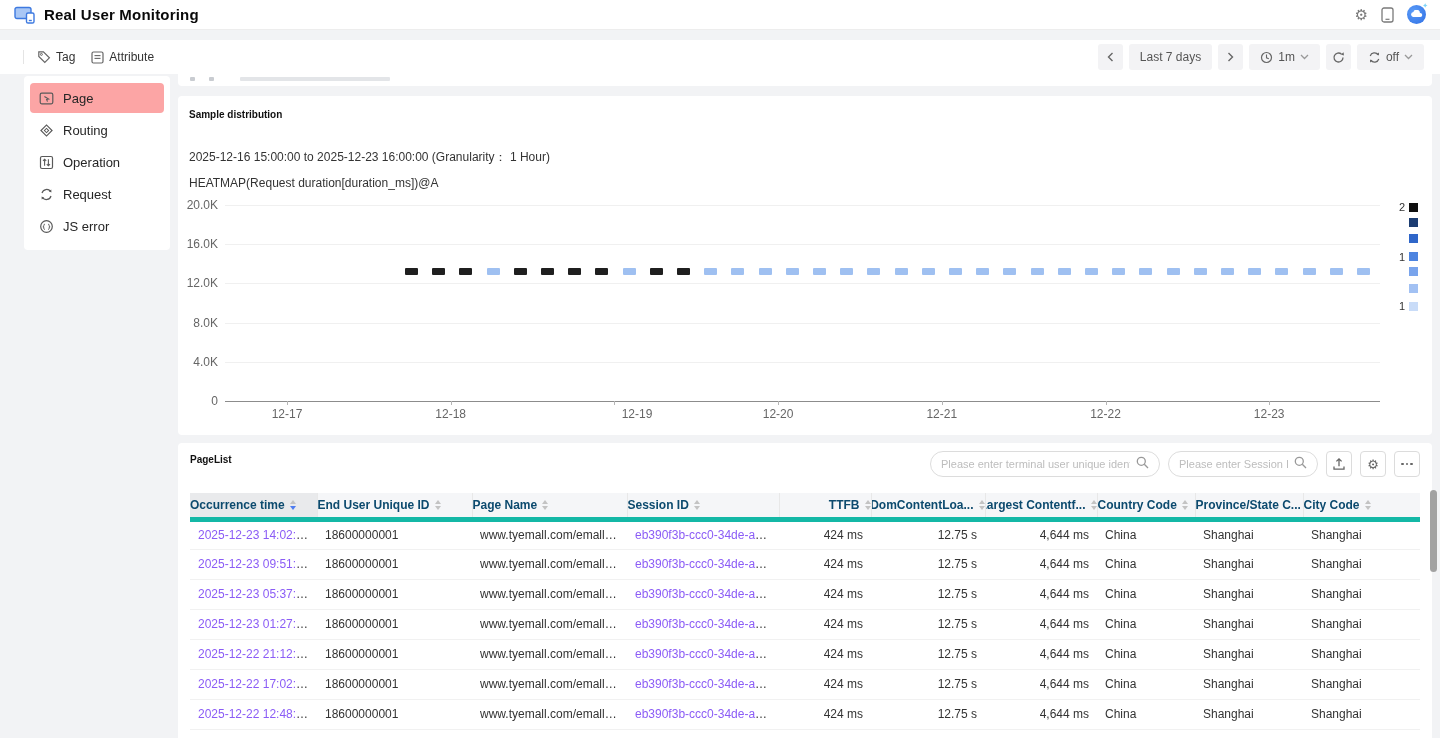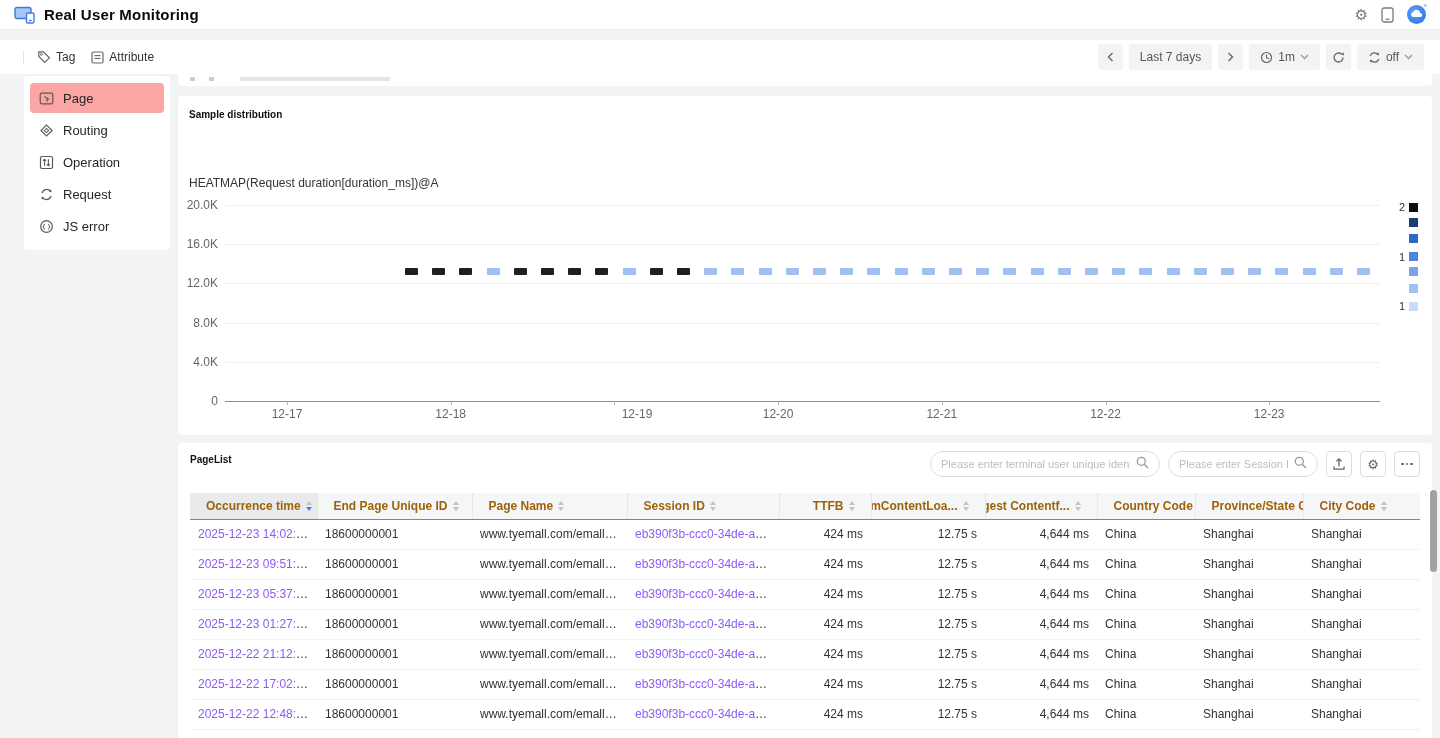--- a/index.html
+++ b/index.html
@@ -92,22 +92,22 @@
   .search.user { width:230px; } .search.session { width:150px; }
   .icon-btn {
     width:26px; height:26px; border:1px solid #dcdcdc; border-radius:4px; background:#fff;
     display:flex; align-items:center; justify-content:center; color:#666; cursor:pointer; font-size:13px;
   }
   .dots { display:flex; gap:2px; } .dots i { width:2.5px; height:2.5px; border-radius:50%; background:#666; }
   
   .tbl-wrap { position:absolute; top:50px; left:12px; right:12px; }
   table { border-collapse:collapse; table-layout:fixed; width:100%; }
   th {
-    background:#f5f6f8; font-size:12px; font-weight:bold; color:#a16207; height:26px;
-    padding:0 16px; border-right:1px solid #e8e8e8; border-bottom:1px solid #14b8a6;
+    background:#f5f6f8; font-size:12px; font-weight:bold; color:#0c4a6e; height:26px;
+    padding:0 0; border-right:1px solid #e8e8e8; border-bottom:5px solid #14b8a6;
     white-space:nowrap; overflow:hidden; cursor:pointer;
   }
   th:last-child { border-right:none; }
   th.sorted { background:#e9eaec; }
   .th-in { display:flex; align-items:center; gap:5px; }
   .th-in.right { justify-content:flex-end; }
   .sort { display:inline-flex; flex-direction:column; gap:2px; flex:0 0 auto; }
   .sort i { display:block; width:0; height:0; border-left:3.5px solid transparent; border-right:3.5px solid transparent; }
   .sort .up { border-bottom:4px solid #c3c3c3; }
   .sort .dn { border-top:4px solid #c3c3c3; }
@@ -263,20 +263,21 @@
     <span>JS error</span>
   </div>
 </aside>
 
 <div class="clip-strip">
   <span class="frag f1"></span><span class="frag f2"></span><span class="frag f3"></span>
 </div>
 
 <section class="panel sample-panel">
   <span class="panel-title sample-title">Sample distribution</span>
+  <span class="range-text">2025-12-16 15:00:00 to 2025-12-23 16:00:00  (Granularity： 1 Hour)</span>
   <span class="metric-text">HEATMAP(Request duration[duration_ms])@A</span>
   <div class="chart" id="chart">
       <div class="grid-line axis" style="left: 47px; top: 305px; width: 1155px;"></div>
       <div class="y-label" style="left: 0px; top: 305px;">0</div>
       <div class="grid-line" style="left: 47px; top: 265.8px; width: 1155px;"></div>
       <div class="y-label" style="left: 0px; top: 265.8px;">4.0K</div>
       <div class="grid-line" style="left: 47px; top: 226.6px; width: 1155px;"></div>
       <div class="y-label" style="left: 0px; top: 226.6px;">8.0K</div>
       <div class="grid-line" style="left: 47px; top: 187.4px; width: 1155px;"></div>
       <div class="y-label" style="left: 0px; top: 187.4px;">12.0K</div>
@@ -423,21 +424,21 @@
               <div class="th-in">
                 <span>Occurrence time</span>
                 <span class="sort">
                   <i class="up"></i>
                   <i class="dn"></i>
                 </span>
               </div>
             </th>
             <th>
               <div class="th-in">
-                <span>End Page Unique ID</span>
+                <span>End User Unique ID</span>
                 <span class="sort">
                   <i class="up"></i>
                   <i class="dn"></i>
                 </span>
               </div>
             </th>
             <th>
               <div class="th-in">
                 <span>Page Name</span>
                 <span class="sort">

